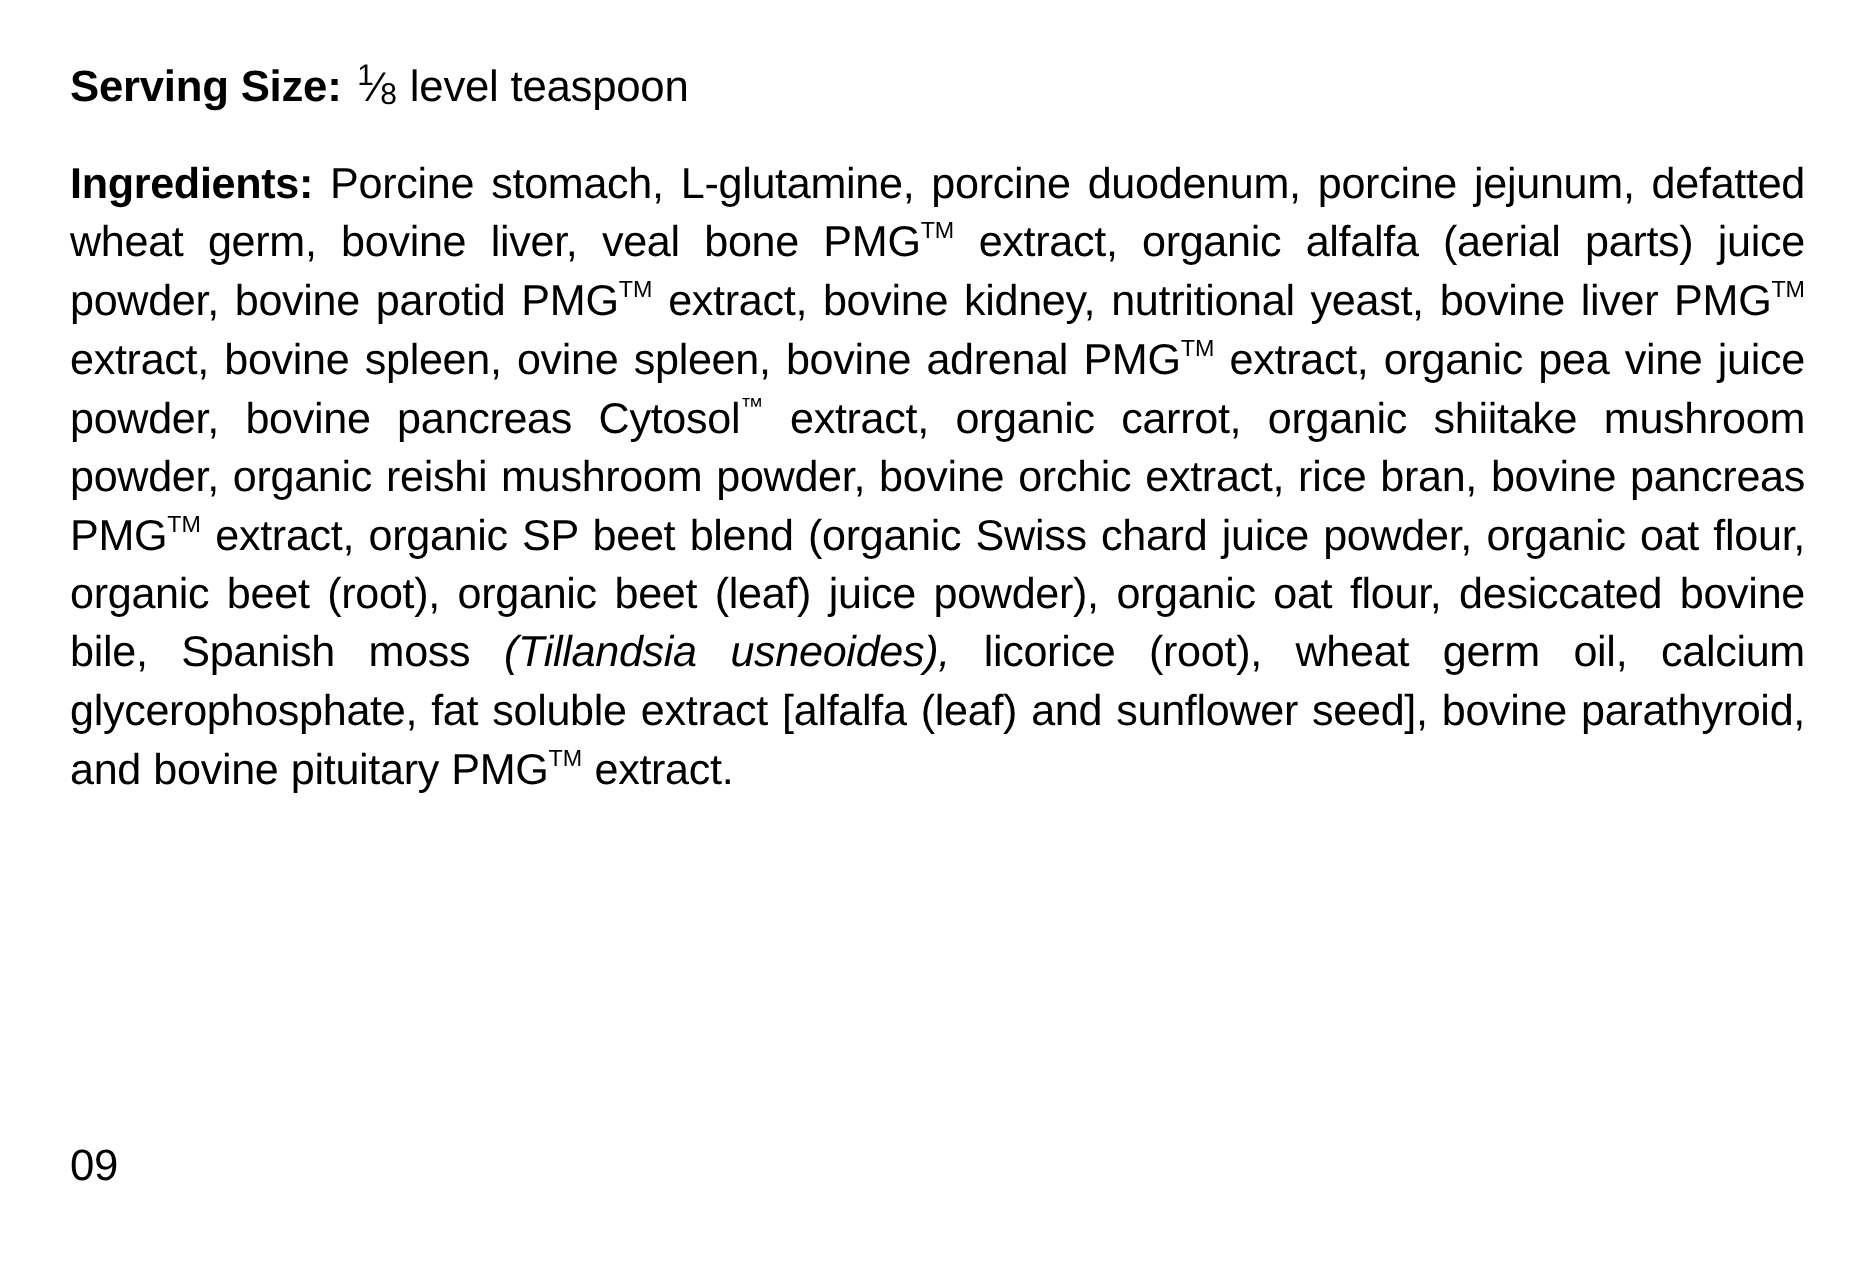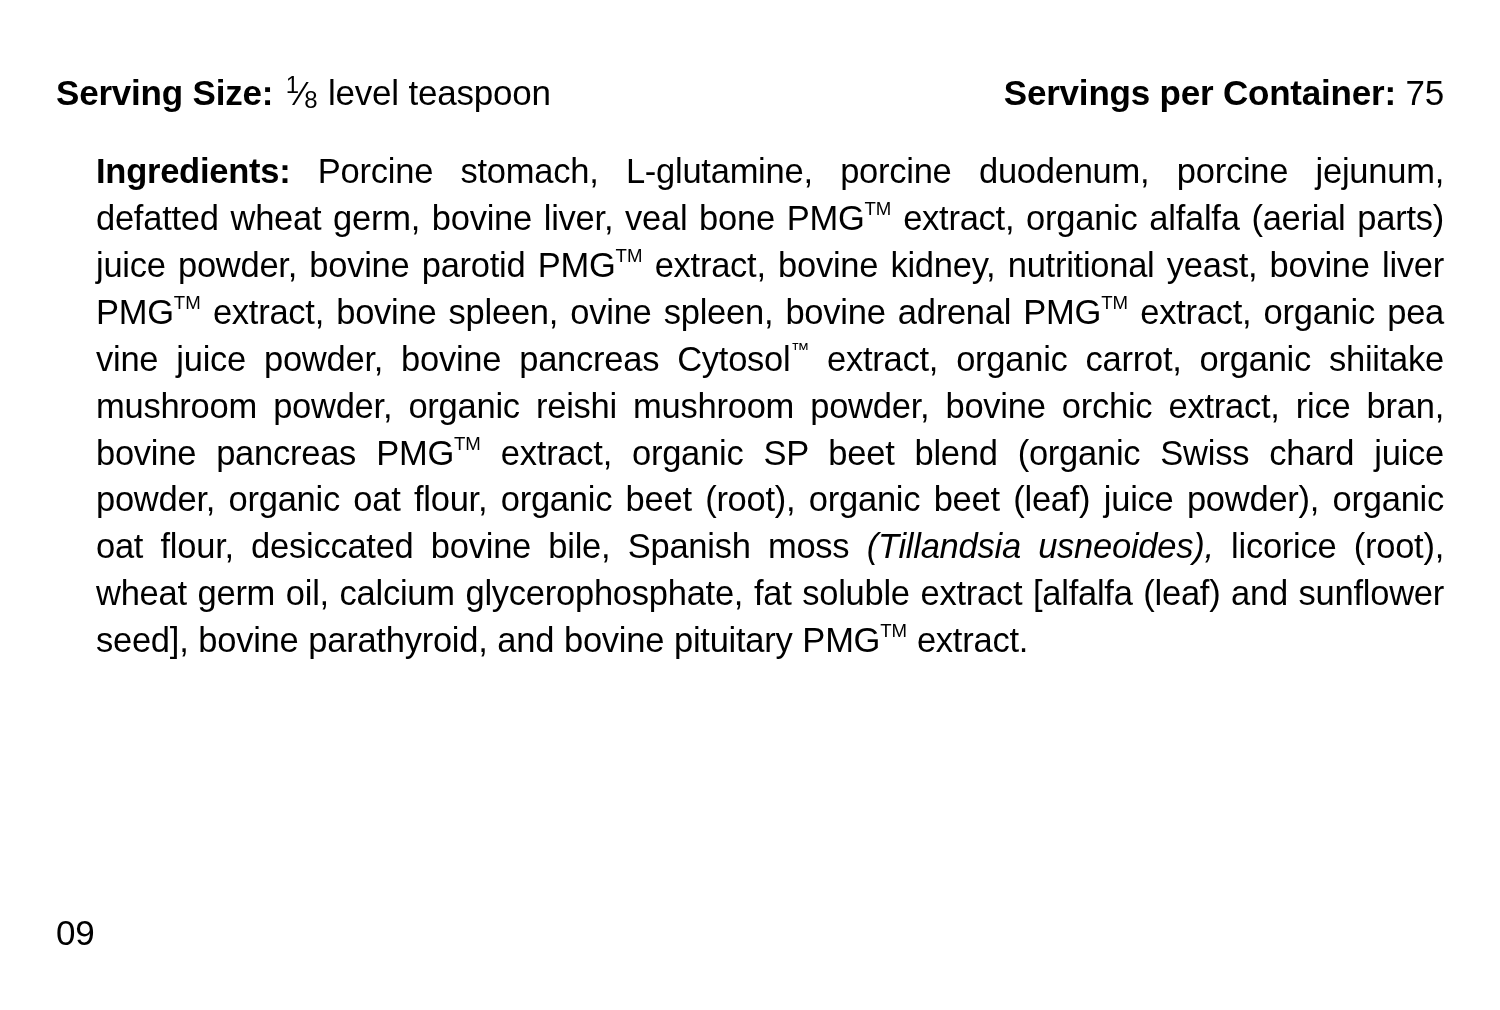--- a/index.html
+++ b/index.html
@@ -12,21 +12,21 @@
     height: 1010px;
     font-family: "Liberation Sans", sans-serif;
     color: #000000;
     -webkit-font-smoothing: antialiased;
   }
   .label-panel {
     position: relative;
     width: 1500px;
     height: 1010px;
     box-sizing: border-box;
-    padding: 72px 56px 0 56px;
+    padding: 48px 56px 0 56px;
   }
   .serving-row {
     display: flex;
     justify-content: space-between;
     align-items: baseline;
     font-size: 35px;
     line-height: 1.1;
     margin-bottom: 34px;
     letter-spacing: -0.2px;
   }
@@ -59,21 +59,20 @@
     font-size: 0.72em;
     vertical-align: -0.12em;
   }
   .ingredients {
     font-size: 34.5px;
     line-height: 1.36;
     text-align: justify;
     text-justify: inter-word;
     letter-spacing: -0.25px;
     word-spacing: 0.5px;
-    margin-left: 40px;
   }
   .ingredients .lbl {
     font-weight: 700;
   }
   .ingredients .tm {
     font-size: 0.54em;
     vertical-align: 0.78em;
     letter-spacing: 0;
   }
   .ingredients .sci {
@@ -93,23 +92,19 @@
 <body>
 
 <div class="label-panel">
 
   <div class="serving-row">
     <div class="serving-left">
       <span class="lbl">Serving Size:</span>
       <span class="frac"><span class="num">1</span><span class="bar">⁄</span><span class="den">8</span></span>
       <span class="val">level teaspoon</span>
     </div>
-    <div class="serving-right">
-      <span class="lbl">Servings per Container:</span>
-      <span class="val">75</span>
-    </div>
   </div>
 
   <p class="ingredients"><span class="lbl">Ingredients:</span> <span id="ingredients-body"><span>Porcine stomach, L-glutamine, porcine duodenum, porcine jejunum, defatted wheat germ, bovine liver, veal bone PMG</span><sup class="tm">TM</sup><span> extract, organic alfalfa (aerial parts) juice powder, bovine parotid PMG</span><sup class="tm">TM</sup><span> extract, bovine kidney, nutritional yeast, bovine liver PMG</span><sup class="tm">TM</sup><span> extract, bovine spleen, ovine spleen, bovine adrenal PMG</span><sup class="tm">TM</sup><span> extract, organic pea vine juice powder, bovine pancreas Cytosol</span><sup class="tm">™</sup><span> extract, organic carrot, organic shiitake mushroom powder, organic reishi mushroom powder, bovine orchic extract, rice bran, bovine pancreas PMG</span><sup class="tm">TM</sup><span> extract, organic SP beet blend (organic Swiss chard juice powder, organic oat flour, organic beet (root), organic beet (leaf) juice powder), organic oat flour, desiccated bovine bile, Spanish moss </span><em class="sci">(Tillandsia usneoides),</em><span> licorice (root), wheat germ oil, calcium glycerophosphate, fat soluble extract [alfalfa (leaf) and sunflower seed], bovine parathyroid, and bovine pituitary PMG</span><sup class="tm">TM</sup><span> extract.</span></span></p>
 
   <div class="code">09</div>
 
 </div>
 
 </body></html>

